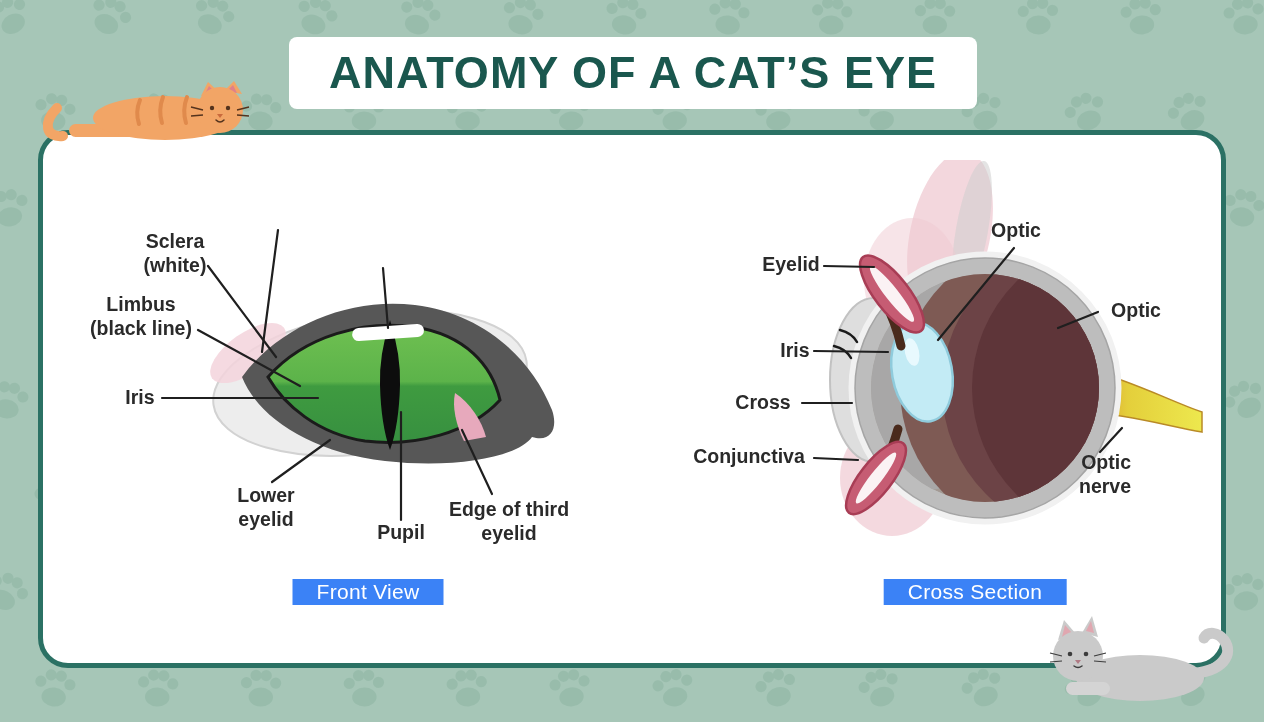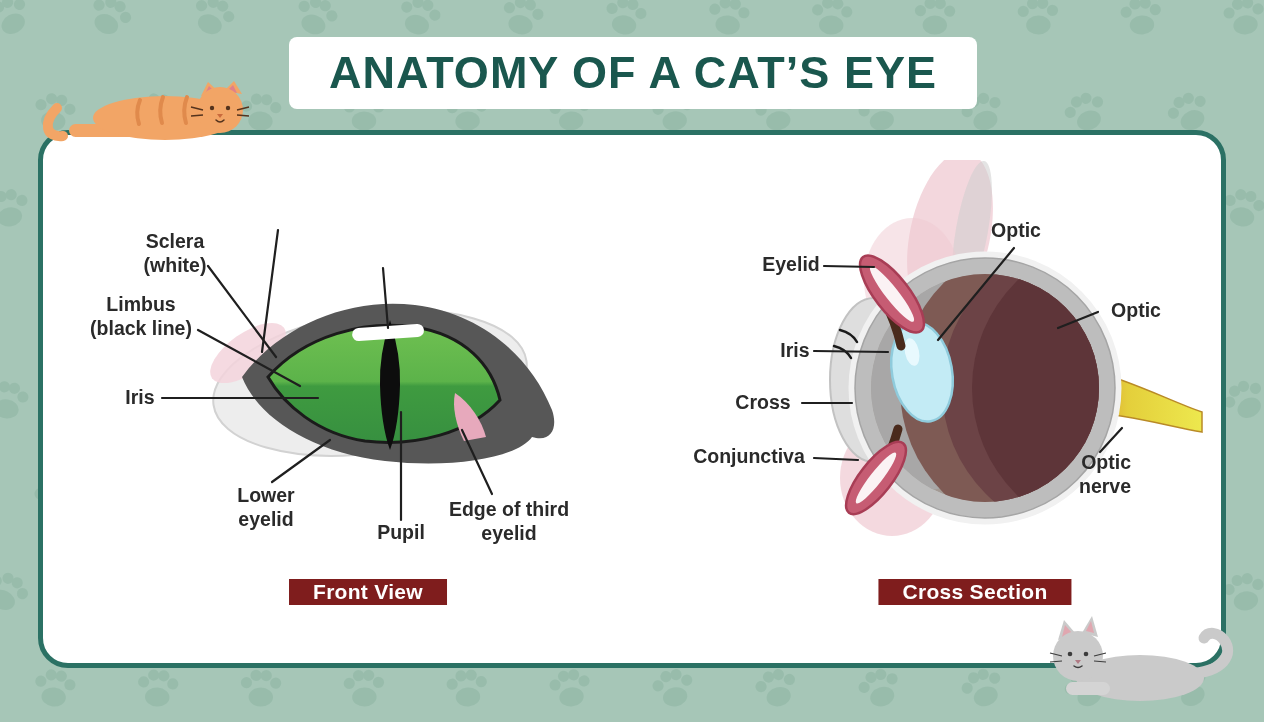--- a/index.html
+++ b/index.html
@@ -29,21 +29,21 @@
   .art-right{left:800px;top:160px;}
   .lines{position:absolute;left:0;top:0;z-index:3;pointer-events:none;}
   .label{
     position:absolute;transform:translate(-50%,-50%);z-index:4;
     font-weight:bold;font-size:19.5px;color:#2A2A2A;text-align:center;
     white-space:pre-line;line-height:1.22;
   }
   .label.left-align{text-align:right;}
   .badge{
     position:absolute;transform:translate(-50%,-50%);z-index:4;
-    background:#7f1d1d;color:#ffffff;font-weight:bold;font-size:21px;
+    background:#3b82f6;color:#ffffff;font-weight:normal;font-size:21px;
     padding:1px 24px;letter-spacing:0.3px;white-space:nowrap;
   }
   .cat{position:absolute;z-index:5;}
   .cat-orange{left:35px;top:80px;}
   .cat-gray{left:1038px;top:612px;}
 </style>
 </head>
 <body>
 
 <div class="stage">

